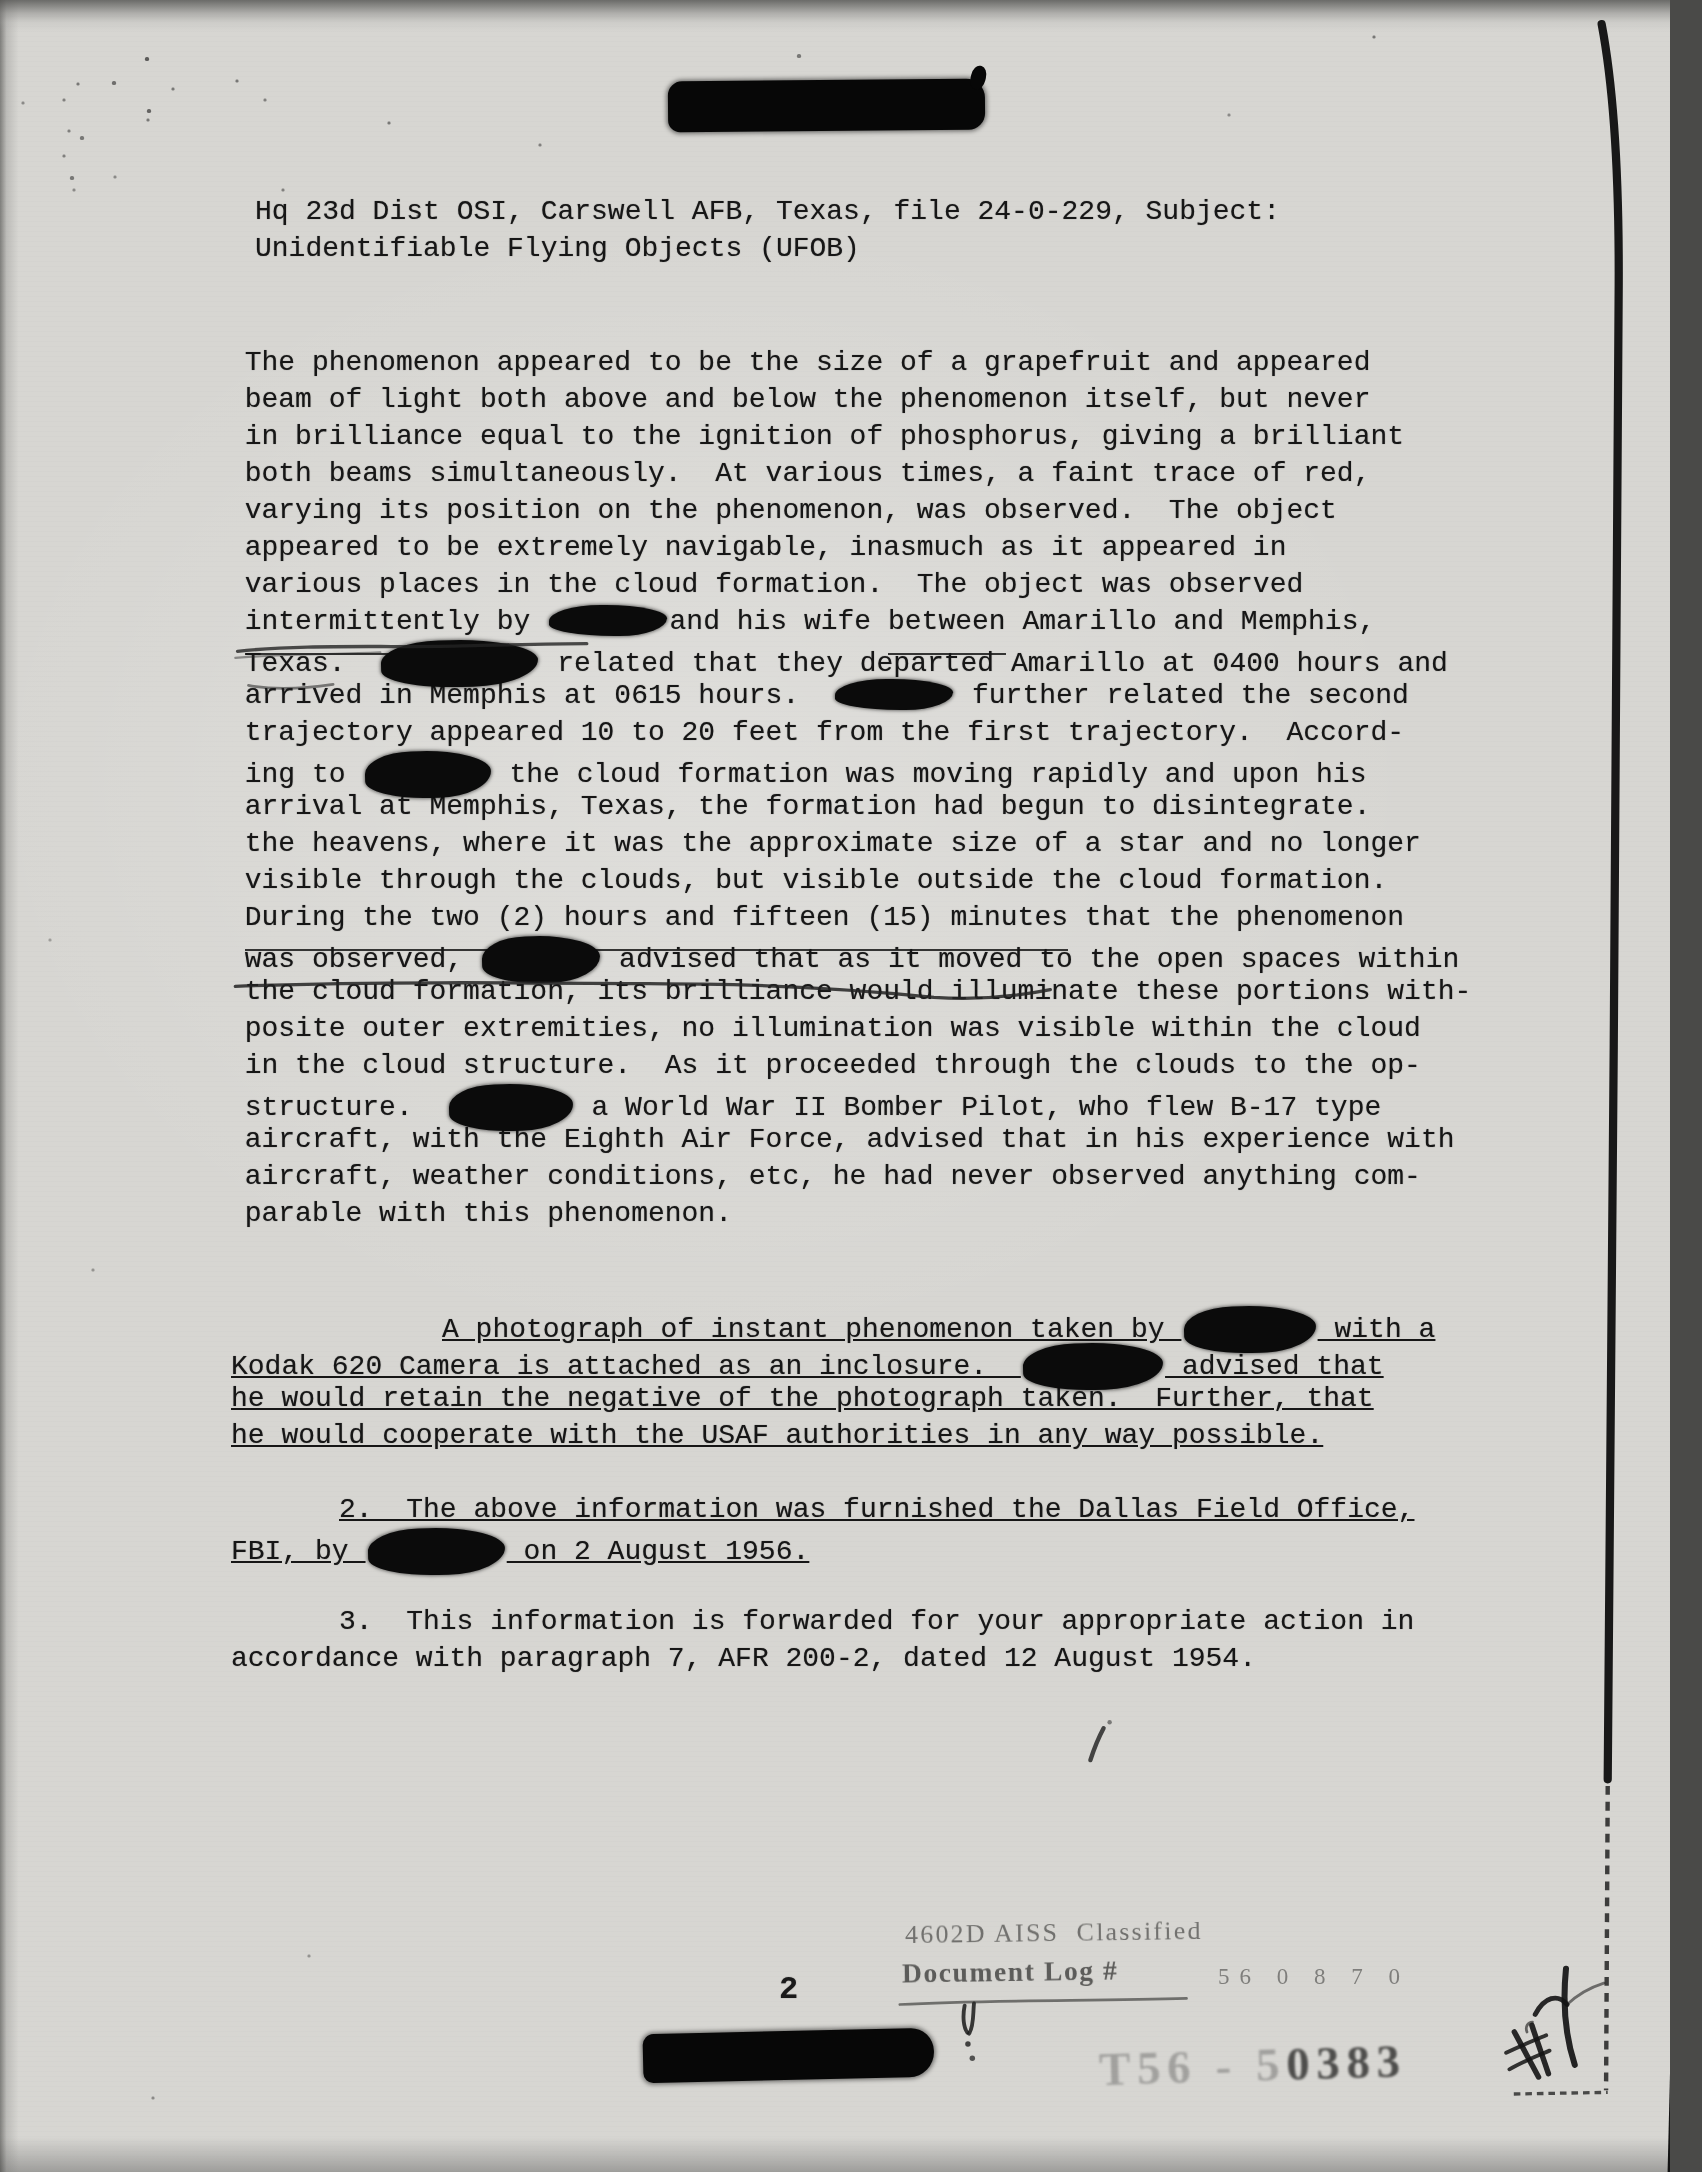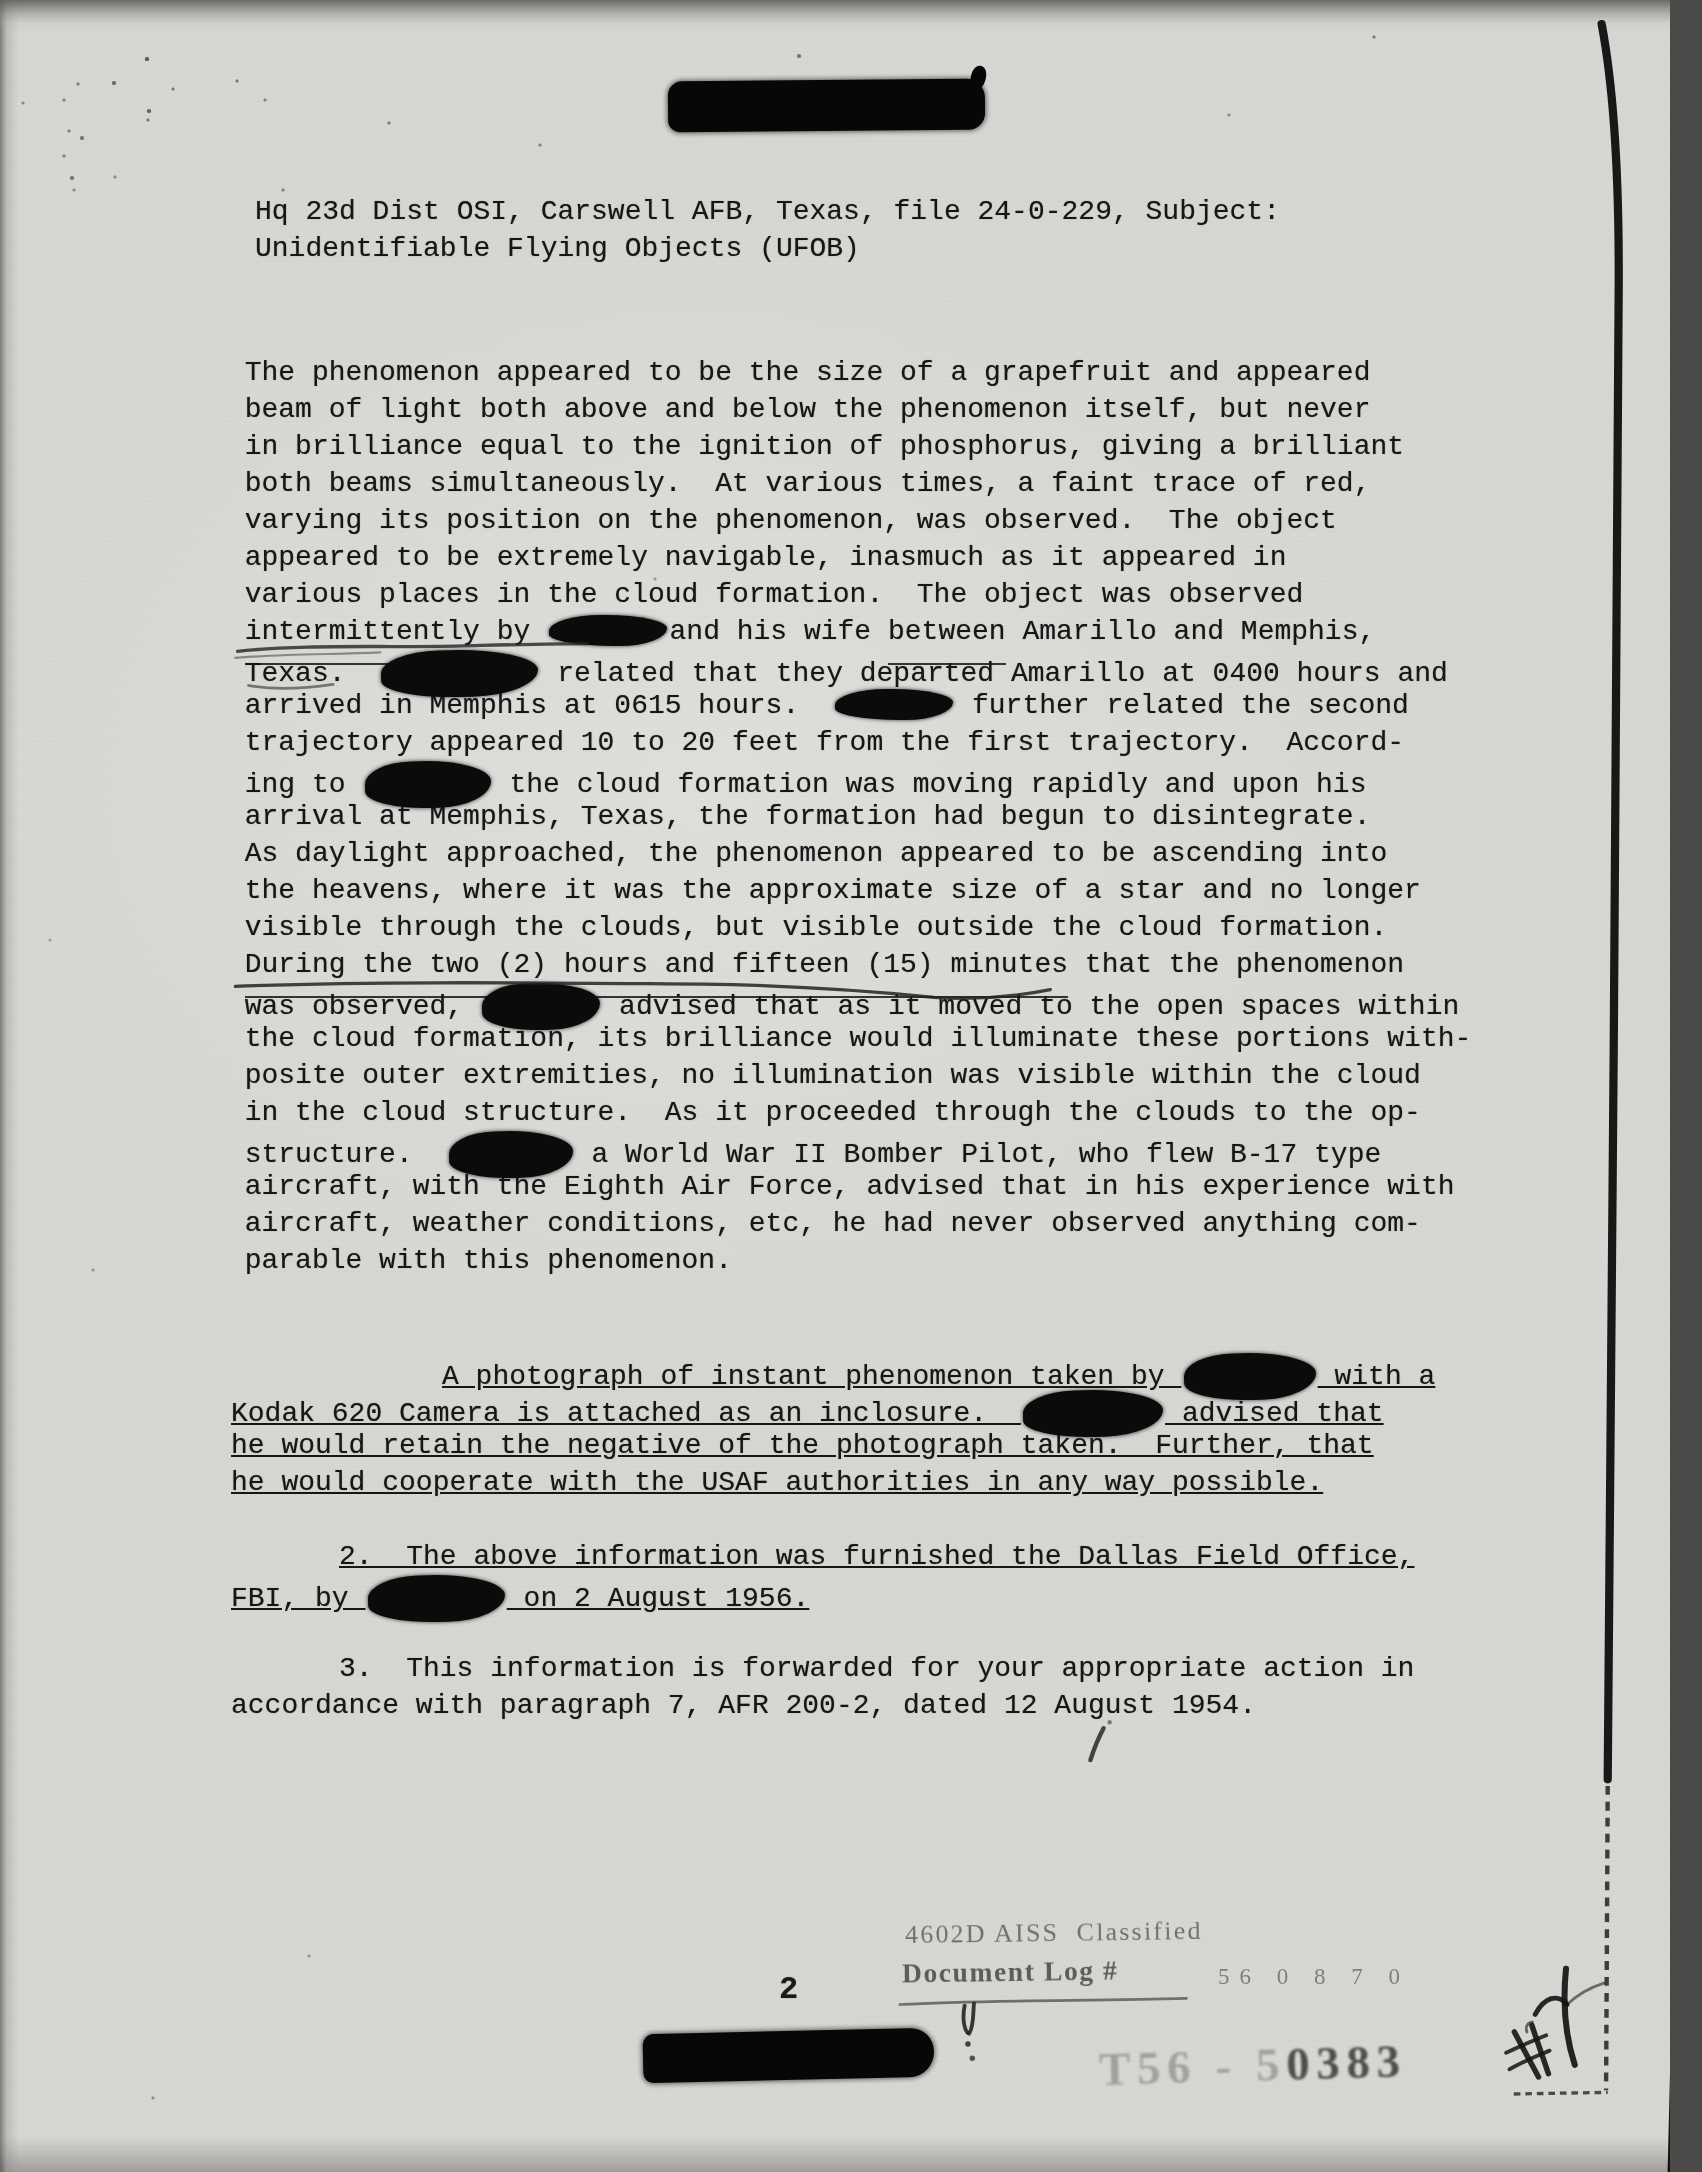--- a/index.html
+++ b/index.html
@@ -29,21 +29,21 @@
       236px 80px 0 0.5px rgba(25,25,25,.5), 264px 99px 0 0.5px rgba(25,25,25,.45),
       282px 189px 0 0.5px rgba(25,25,25,.45), 388px 122px 0 0.5px rgba(25,25,25,.5),
       539px 144px 0 0.5px rgba(25,25,25,.45), 798px 55px 0 1.1px rgba(25,25,25,.5),
       1373px 36px 0 0.5px rgba(25,25,25,.5), 1228px 114px 0 0.5px rgba(25,25,25,.4),
       417px 215px 0 0.5px rgba(25,25,25,.45), 654px 578px 0 0.5px rgba(25,25,25,.35),
       152px 2097px 0 0.5px rgba(25,25,25,.4), 308px 1955px 0 0.5px rgba(25,25,25,.35),
       92px 1269px 0 0.5px rgba(25,25,25,.35), 49px 939px 0 0.5px rgba(25,25,25,.3);}
   .header{position:absolute;left:255px;top:193px;z-index:4;font-size:28px;
     text-shadow:0 0 1.1px rgba(15,15,15,.45);}
   .header .line{height:37px;line-height:37px;white-space:pre;}
-  .body-text{position:absolute;left:231px;top:354px;width:1274px;z-index:4;font-size:28px;
+  .body-text{position:absolute;left:231px;top:344px;width:1274px;z-index:4;font-size:28px;
     text-shadow:0 0 1.1px rgba(15,15,15,.45);}
   .para{position:relative;}
   .line{height:37px;line-height:37px;white-space:pre;}
   .u{border-bottom:2.2px solid rgba(22,22,22,.85);padding-bottom:16px;}
   .redact{display:inline-block;height:31px;background:#0b0b0b;margin:0 2.2px;
     border-radius:46% 54% 42% 58% / 55% 45% 60% 40%;vertical-align:-6.6px;
     box-shadow:0 0 3.3px 1.1px rgba(10,10,10,.5);}
   .redact.tall{height:47px;vertical-align:-16.5px;transform:rotate(-1.6deg);
     border-radius:40% 60% 45% 55% / 50% 50% 58% 42%;}
   .bar{position:absolute;background:#070707;z-index:5;box-shadow:0 0 4.4px 1.6px rgba(8,8,8,.5);}
@@ -87,21 +87,20 @@
         <div class="line"><span>both beams simultaneously.  At various times, a faint trace of red,</span></div>
         <div class="line"><span>varying its position on the phenomenon, was observed.  The object</span></div>
         <div class="line"><span>appeared to be extremely navigable, inasmuch as it appeared in</span></div>
         <div class="line"><span>various places in the cloud formation.  The object was observed</span></div>
         <div class="line"><span class="u">intermittently</span><span> by </span><span class="redact" style="width: 118px;"></span><span>and his wife </span><span class="u">between</span><span> Amarillo and Memphis,</span></div>
         <div class="line"><span>Texas.  </span><span class="redact tall" style="width: 157px;"></span><span> related that they departed Amarillo at 0400 hours and</span></div>
         <div class="line"><span>arrived in Memphis at 0615 hours.  </span><span class="redact" style="width: 118px;"></span><span> further related the second</span></div>
         <div class="line"><span>trajectory appeared 10 to 20 feet from the first trajectory.  Accord-</span></div>
         <div class="line"><span>ing to </span><span class="redact tall" style="width: 126px;"></span><span> the cloud formation was moving rapidly and upon his</span></div>
         <div class="line"><span>arrival at Memphis, Texas, the formation had begun to disintegrate.</span></div>
-        <div class="line"><span>As daylight approached, the phenomenon appeared to be ascending into</span></div>
         <div class="line"><span>the heavens, where it was the approximate size of a star and no longer</span></div>
         <div class="line"><span>visible through the clouds, but visible outside the cloud formation.</span></div>
         <div class="line"><span class="u">During the two (2) hours and fifteen (15) minutes</span><span> that the phenomenon</span></div>
         <div class="line"><span>was observed, </span><span class="redact tall" style="width: 118px;"></span><span> advised that as it moved to the open spaces within</span></div>
         <div class="line"><span>the cloud formation, its brilliance would illuminate these portions with-</span></div>
         <div class="line"><span>posite outer extremities, no illumination was visible within the cloud</span></div>
         <div class="line"><span>in the cloud structure.  As it proceeded through the clouds to the op-</span></div>
         <div class="line"><span>structure.  </span><span class="redact tall" style="width: 124px;"></span><span> a World War II Bomber Pilot, who flew B-17 type</span></div>
         <div class="line"><span>aircraft, with the Eighth Air Force, advised that in his experience with</span></div>
         <div class="line"><span>aircraft, weather conditions, etc, he had never observed anything com-</span></div>

